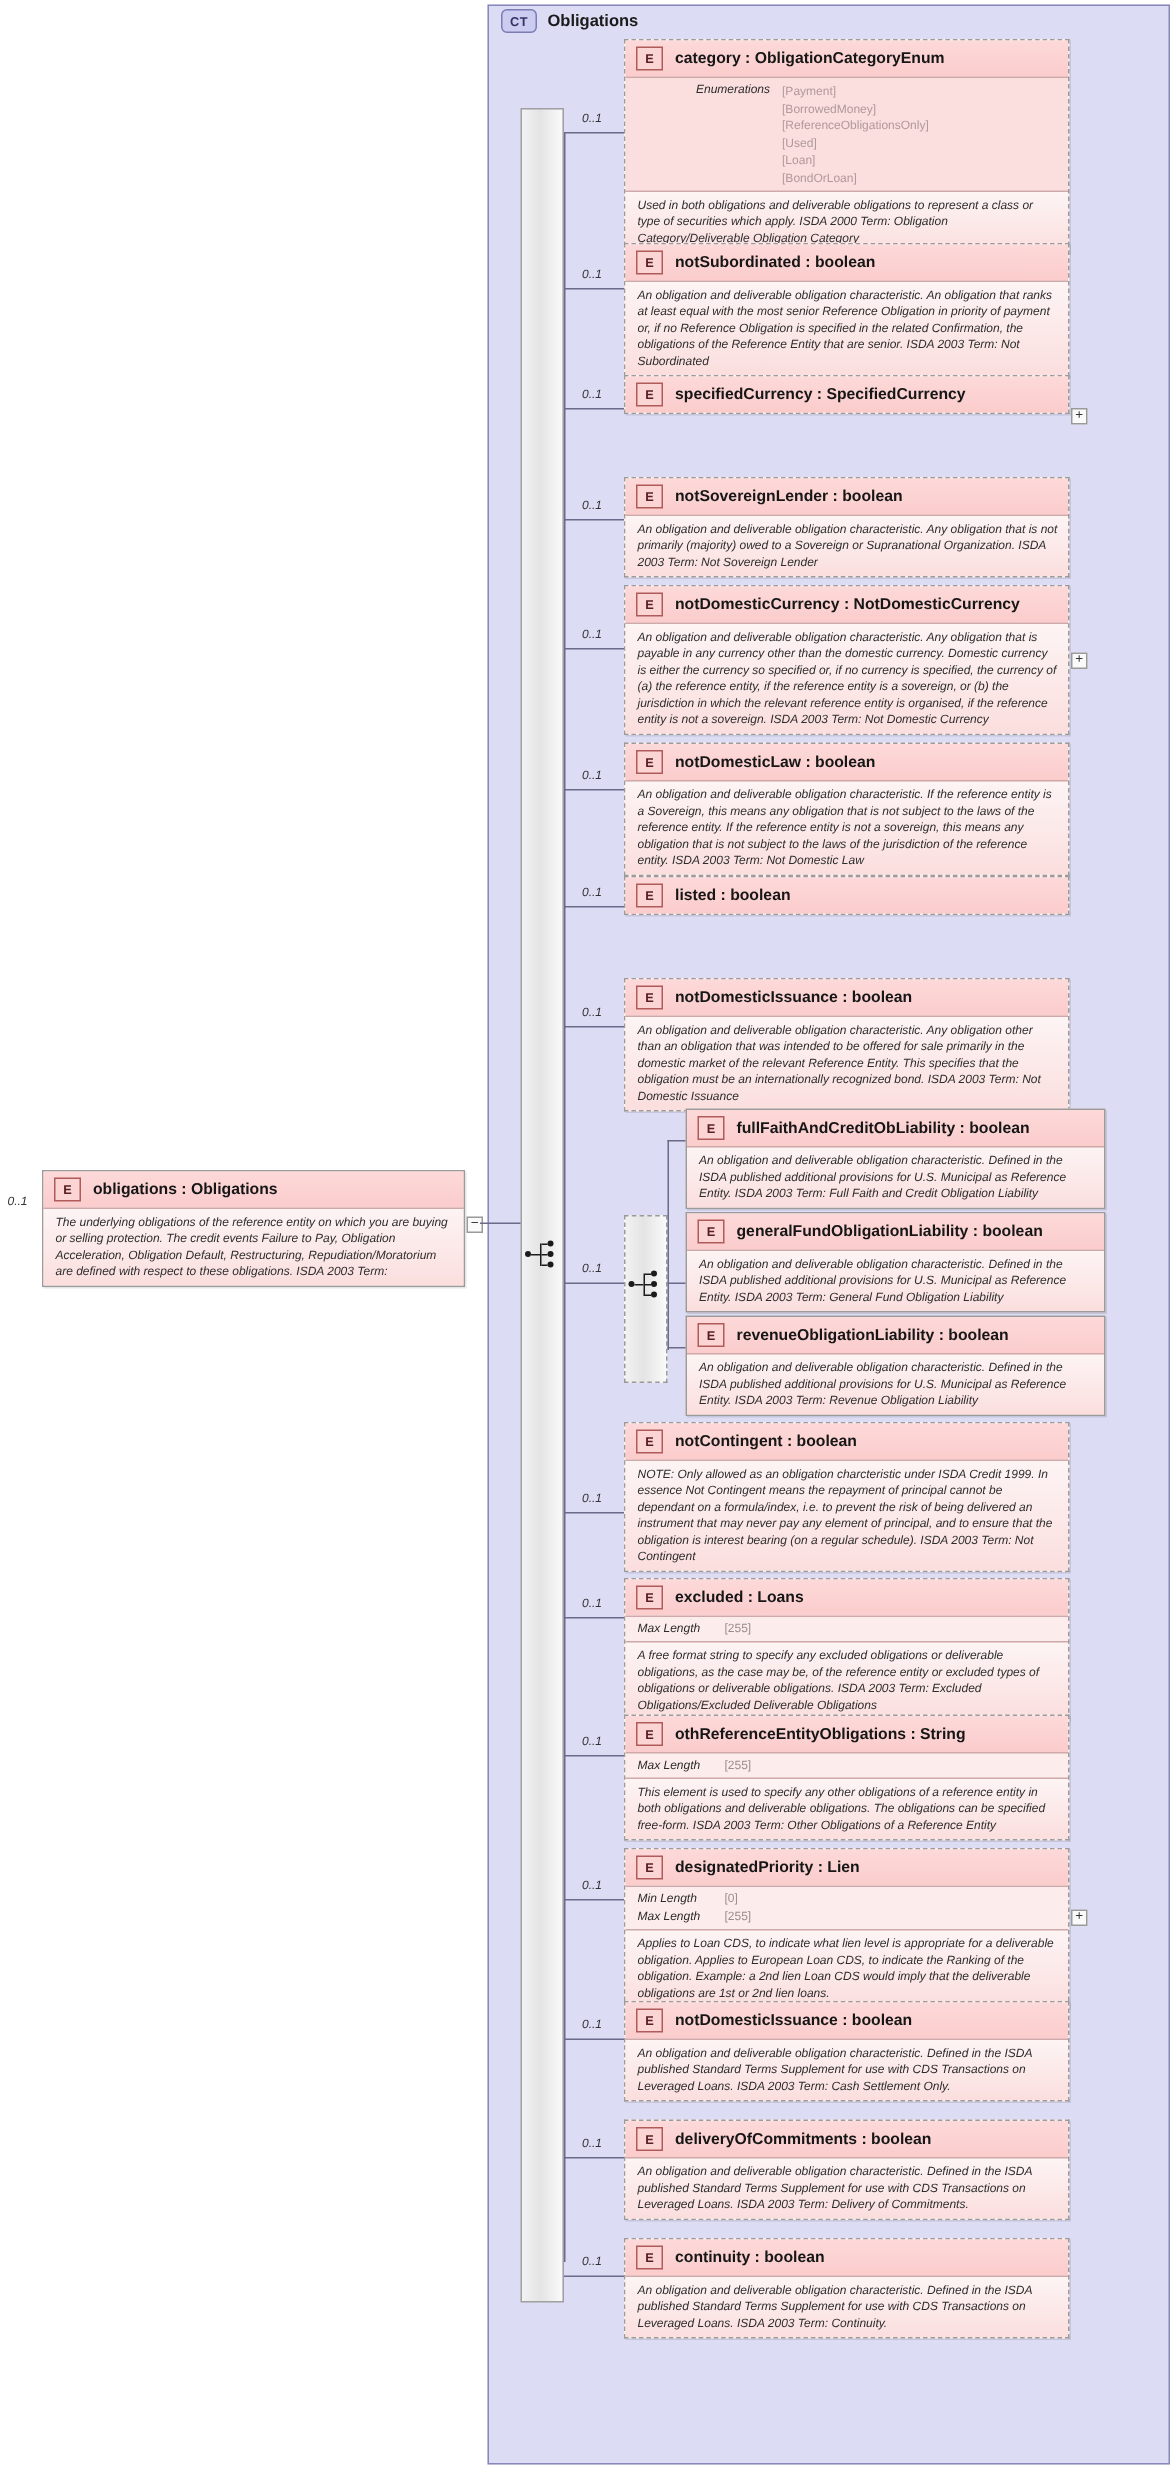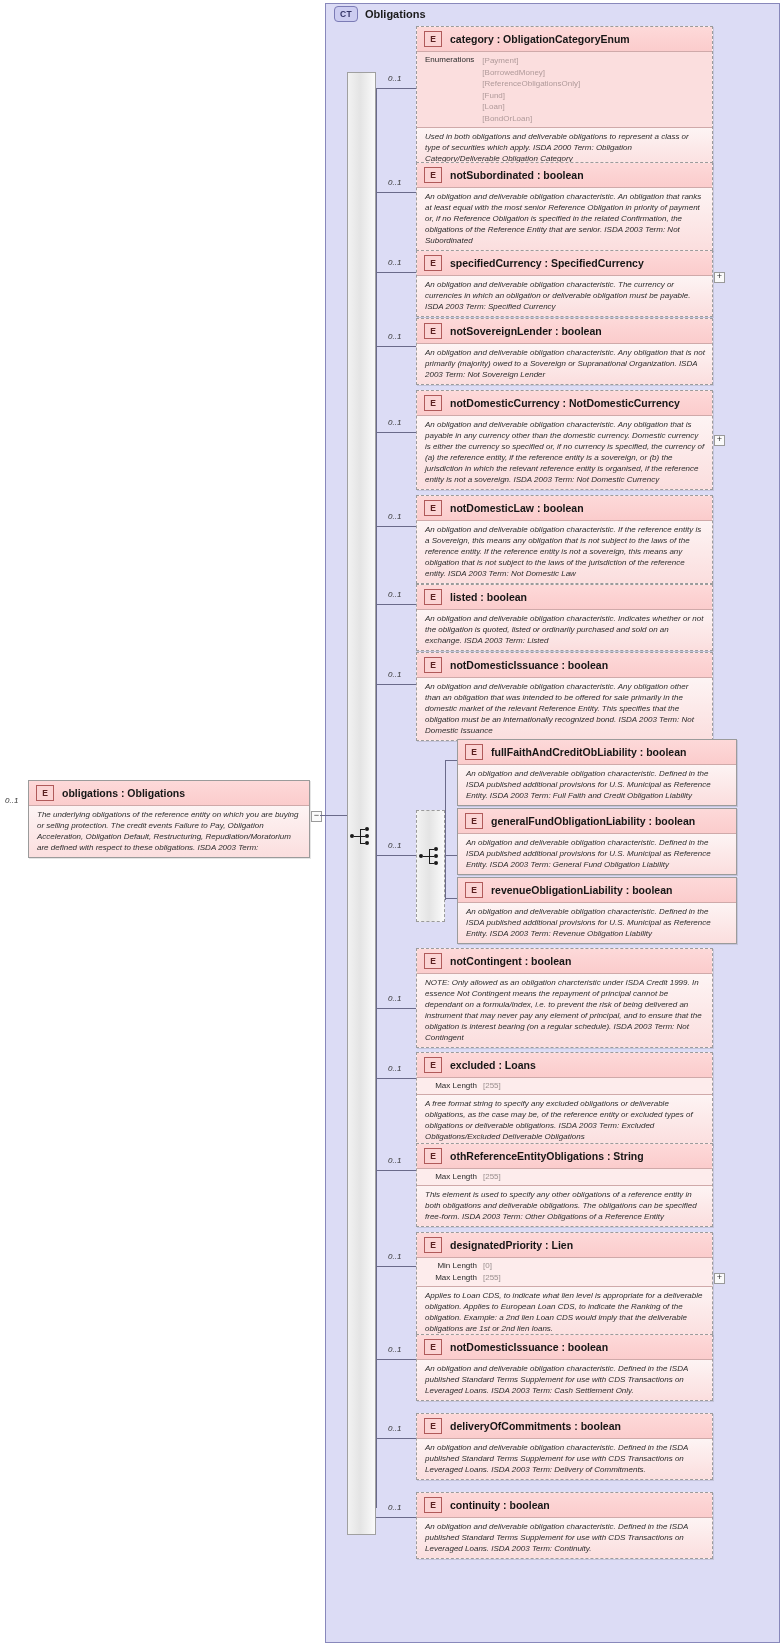--- a/index.html
+++ b/index.html
@@ -33,25 +33,25 @@
   .el.req{border-style:solid;border-color:#9b9b9b;}
   .el-head{display:flex;align-items:center;gap:8px;padding:4px 6px 4px 7px;
            background:linear-gradient(to bottom,#fdd9d9,#fbcccc);}
   .e-badge{flex:0 0 auto;display:inline-flex;align-items:center;justify-content:center;
            width:16px;height:14px;border:1px solid #b05a5a;background:#fbd4d4;
            font-size:8.5px;font-weight:bold;color:#5a2020;}
   .el-name{font-size:10.5px;font-weight:bold;color:#161616;white-space:nowrap;}
   .el-facets{padding:2px 6px 2px 8px;border-top:1px solid #cfa9a9;
              background:#fdecec;font-size:8px;}
   .facet-row{display:flex;gap:6px;line-height:12px;}
-  .facet-k{color:#2b2b2b;min-width:52px;text-align:right;}
+  .facet-k{font-style:italic;color:#2b2b2b;min-width:52px;}
   .facet-v{color:#9a8f8f;}
   .el-enums{padding:3px 6px 3px 8px;border-top:1px solid #cfa9a9;background:#fbdede;
             display:flex;gap:8px;font-size:8px;}
-  .enum-k{color:#2b2b2b;white-space:nowrap;}
+  .enum-k{font-style:italic;color:#2b2b2b;white-space:nowrap;margin-left:39px;}
   .enum-list{display:flex;flex-direction:column;}
   .enum-list span{color:#b09a9a;line-height:11.5px;}
   .el-doc{padding:3px 7px 4px 8px;border-top:1px solid #cfa9a9;
           background:linear-gradient(to bottom,#fdf4f4,#fbdede);
           font-size:8px;font-style:italic;color:#2d2d2d;line-height:11px;}
 
   
   .card{position:absolute;font-size:8px;font-style:italic;color:#333;white-space:nowrap;}
 
   
@@ -113,21 +113,21 @@
         <div class="el-head">
           <span class="e-badge">E</span>
           <span class="el-name">category  :  ObligationCategoryEnum</span>
         </div>
         <div class="el-enums">
           <span class="enum-k">Enumerations</span>
           <span class="enum-list">
             <span>[Payment]</span>
             <span>[BorrowedMoney]</span>
             <span>[ReferenceObligationsOnly]</span>
-            <span>[Fund]</span>
+            <span>[Used]</span>
             <span>[Loan]</span>
             <span>[BondOrLoan]</span>
           </span>
         </div>
         <div class="el-doc">Used in both obligations and deliverable obligations to represent a class or type of securities which apply. ISDA 2000 Term: Obligation Category/Deliverable Obligation Category</div>
       </div>
       <div class="card" style="left: 388px; top: 74px;">0..1</div>
       <div class="ln lnh" style="left: 376px; top: 88px; width: 40px;"></div>
       <div class="el" style="left: 416px; top: 162px; width: 297px;">
         <div class="el-head">
@@ -136,21 +136,20 @@
         </div>
         <div class="el-doc">An obligation and deliverable obligation characteristic. An obligation that ranks at least equal with the most senior Reference Obligation in priority of payment or, if no Reference Obligation is specified in the related Confirmation, the obligations of the Reference Entity that are senior. ISDA 2003 Term: Not Subordinated</div>
       </div>
       <div class="card" style="left: 388px; top: 178px;">0..1</div>
       <div class="ln lnh" style="left: 376px; top: 192px; width: 40px;"></div>
       <div class="el" style="left: 416px; top: 250px; width: 297px;">
         <div class="el-head">
           <span class="e-badge">E</span>
           <span class="el-name">specifiedCurrency  :  SpecifiedCurrency</span>
         </div>
-        <div class="el-doc">An obligation and deliverable obligation characteristic. The currency or currencies in which an obligation or deliverable obligation must be payable. ISDA 2003 Term: Specified Currency</div>
       </div>
       <div class="card" style="left: 388px; top: 258px;">0..1</div>
       <div class="ln lnh" style="left: 376px; top: 272px; width: 40px;"></div>
       <div class="pm" style="left: 714px; top: 272px;">+</div>
       <div class="el" style="left: 416px; top: 318px; width: 297px;">
         <div class="el-head">
           <span class="e-badge">E</span>
           <span class="el-name">notSovereignLender  :  boolean</span>
         </div>
         <div class="el-doc">An obligation and deliverable obligation characteristic. Any obligation that is not primarily (majority) owed to a Sovereign or Supranational Organization. ISDA 2003 Term: Not Sovereign Lender</div>
@@ -174,21 +173,20 @@
         </div>
         <div class="el-doc">An obligation and deliverable obligation characteristic. If the reference entity is a Sovereign, this means any obligation that is not subject to the laws of the reference entity. If the reference entity is not a sovereign, this means any obligation that is not subject to the laws of the jurisdiction of the reference entity. ISDA 2003 Term: Not Domestic Law</div>
       </div>
       <div class="card" style="left: 388px; top: 512px;">0..1</div>
       <div class="ln lnh" style="left: 376px; top: 526px; width: 40px;"></div>
       <div class="el" style="left: 416px; top: 584px; width: 297px;">
         <div class="el-head">
           <span class="e-badge">E</span>
           <span class="el-name">listed        :  boolean</span>
         </div>
-        <div class="el-doc">An obligation and deliverable obligation characteristic. Indicates whether or not the obligation is quoted, listed or ordinarily purchased and sold on an exchange. ISDA 2003 Term: Listed</div>
       </div>
       <div class="card" style="left: 388px; top: 590px;">0..1</div>
       <div class="ln lnh" style="left: 376px; top: 604px; width: 40px;"></div>
       <div class="el" style="left: 416px; top: 652px; width: 297px;">
         <div class="el-head">
           <span class="e-badge">E</span>
           <span class="el-name">notDomesticIssuance  :  boolean</span>
         </div>
         <div class="el-doc">An obligation and deliverable obligation characteristic. Any obligation other than an obligation that was intended to be offered for sale primarily in the domestic market of the relevant Reference Entity. This specifies that the obligation must be an internationally recognized bond. ISDA 2003 Term: Not Domestic Issuance</div>
       </div>

